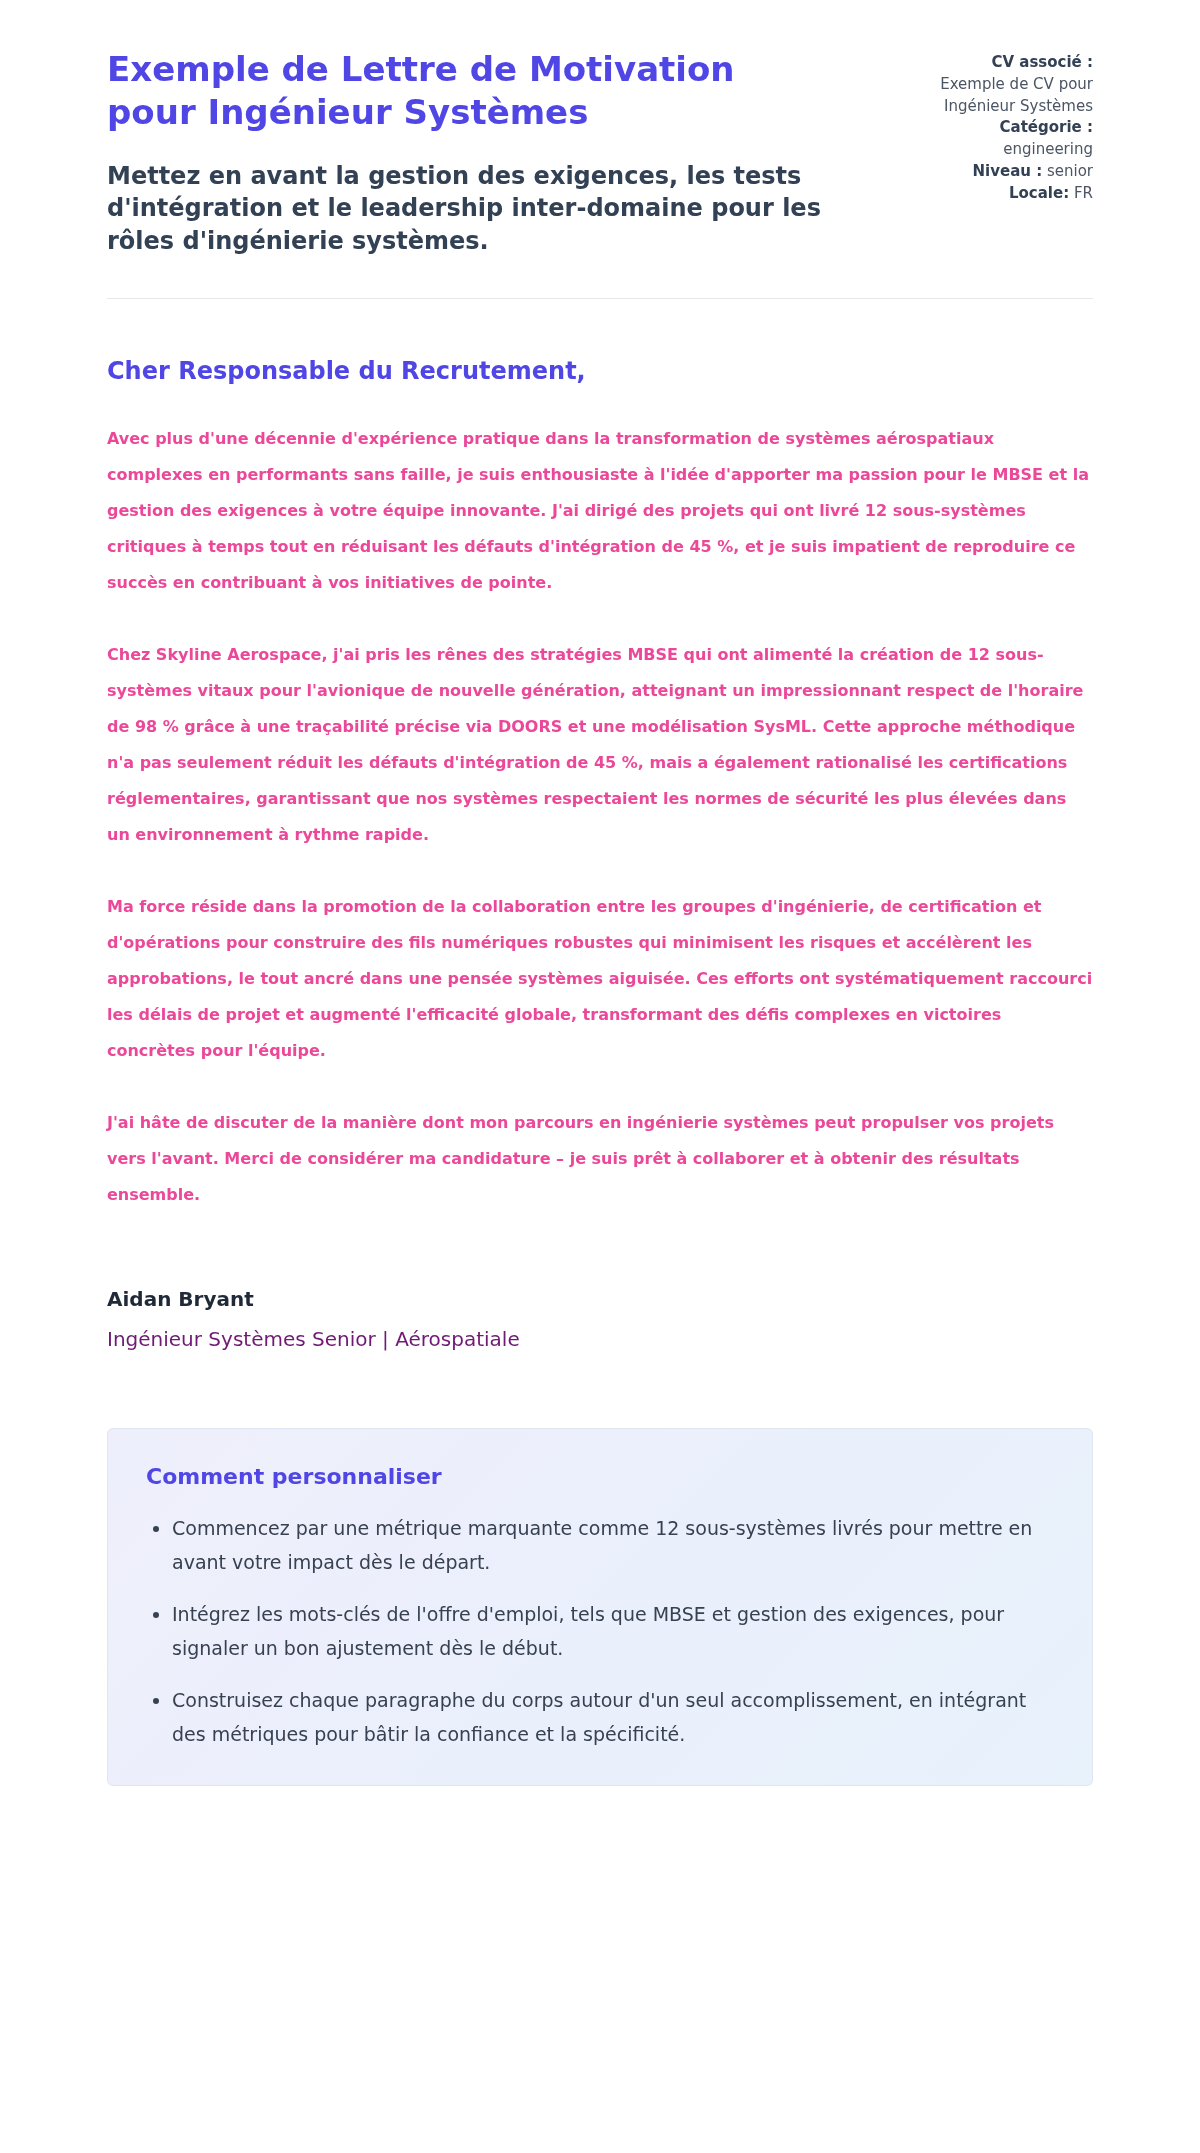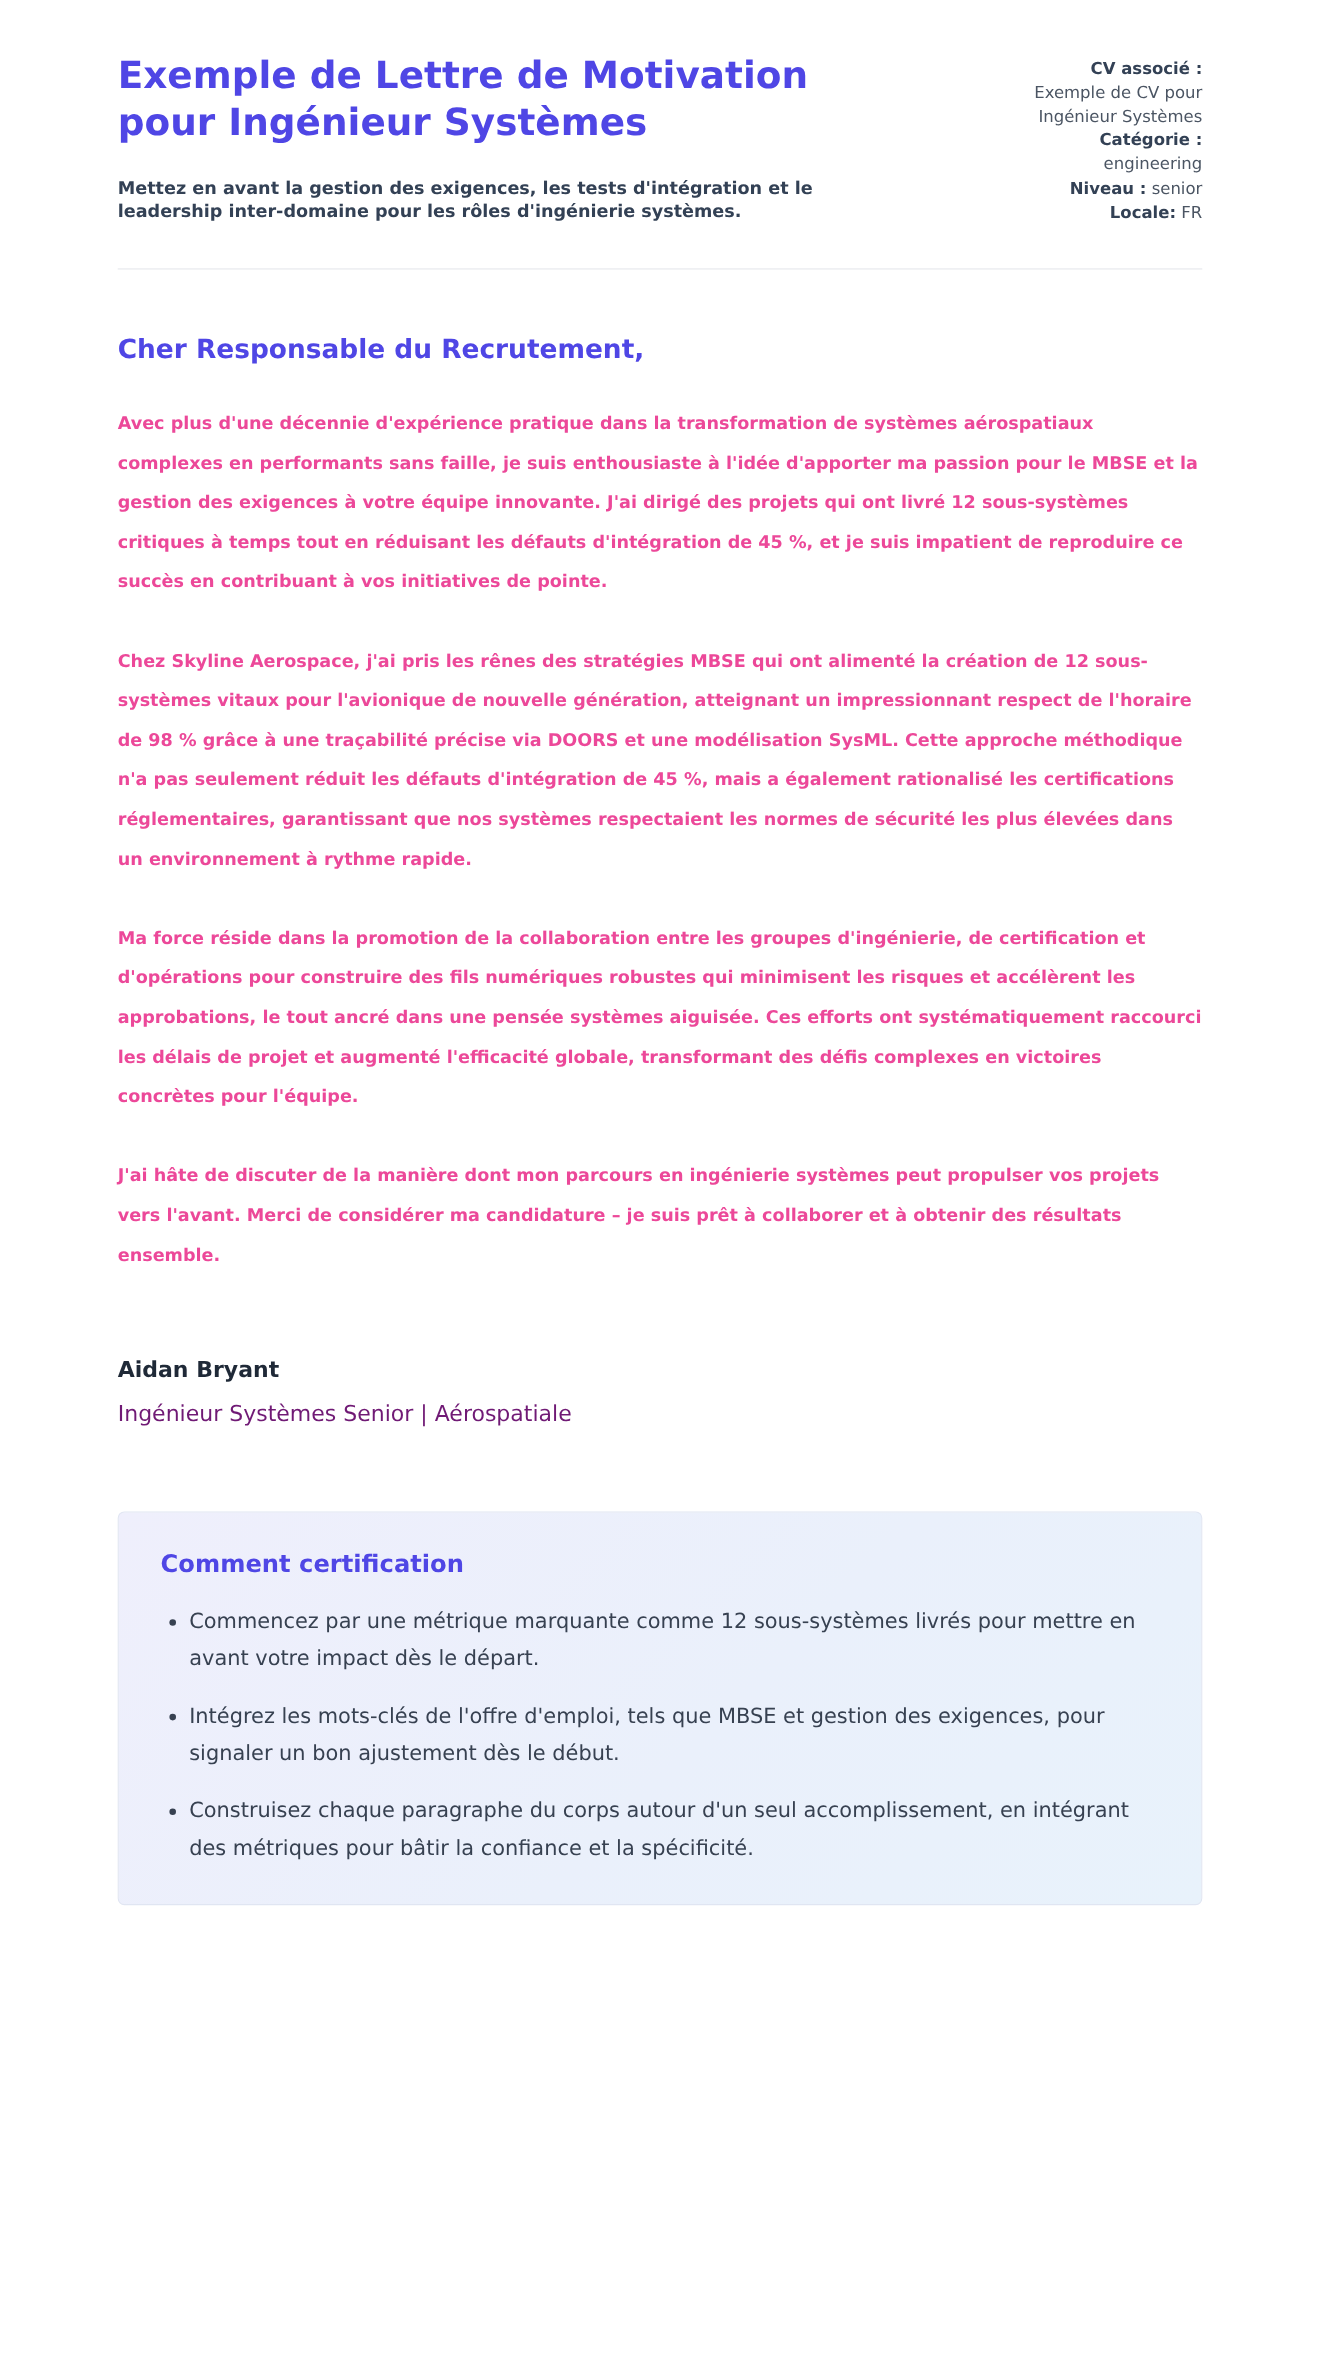--- a/index.html
+++ b/index.html
@@ -26,21 +26,21 @@
   .header-left { flex: 1; max-width: 720px; }
   .page-title {
     margin: 0 0 26px;
     font-size: 34px;
     line-height: 1.26;
     font-weight: 700;
     color: #4f46e5;
   }
   .page-subtitle {
     margin: 0;
-    font-size: 16px;
+    font-size: 24px;
     line-height: 1.36;
     font-weight: 700;
     color: #334155;
   }
   .meta {
     width: 160px;
     flex: 0 0 160px;
     text-align: right;
     font-size: 15px;
     line-height: 1.45;
@@ -173,21 +173,21 @@
     <p class="letter-paragraph">J'ai hâte de discuter de la manière dont mon parcours en ingénierie systèmes peut propulser vos projets vers l'avant. Merci de considérer ma candidature – je suis prêt à collaborer et à obtenir des résultats ensemble.</p>
 
     <div class="signature">
       <p class="sig-name">Aidan Bryant</p>
       <p class="sig-role">Ingénieur Systèmes Senior | Aérospatiale</p>
     </div>
   </div>
 
 
   <div class="howto">
-    <h2 class="howto-title">Comment certification</h2>
+    <h2 class="howto-title">Comment personnaliser</h2>
     <ul class="howto-list">
       <li>Commencez par une métrique marquante comme 12 sous-systèmes livrés pour mettre en avant votre impact dès le départ.</li>
       <li>Intégrez les mots-clés de l'offre d'emploi, tels que MBSE et gestion des exigences, pour signaler un bon ajustement dès le début.</li>
       <li>Construisez chaque paragraphe du corps autour d'un seul accomplissement, en intégrant des métriques pour bâtir la confiance et la spécificité.</li>
     </ul>
   </div>
 
 </div>
 
 </body></html>

